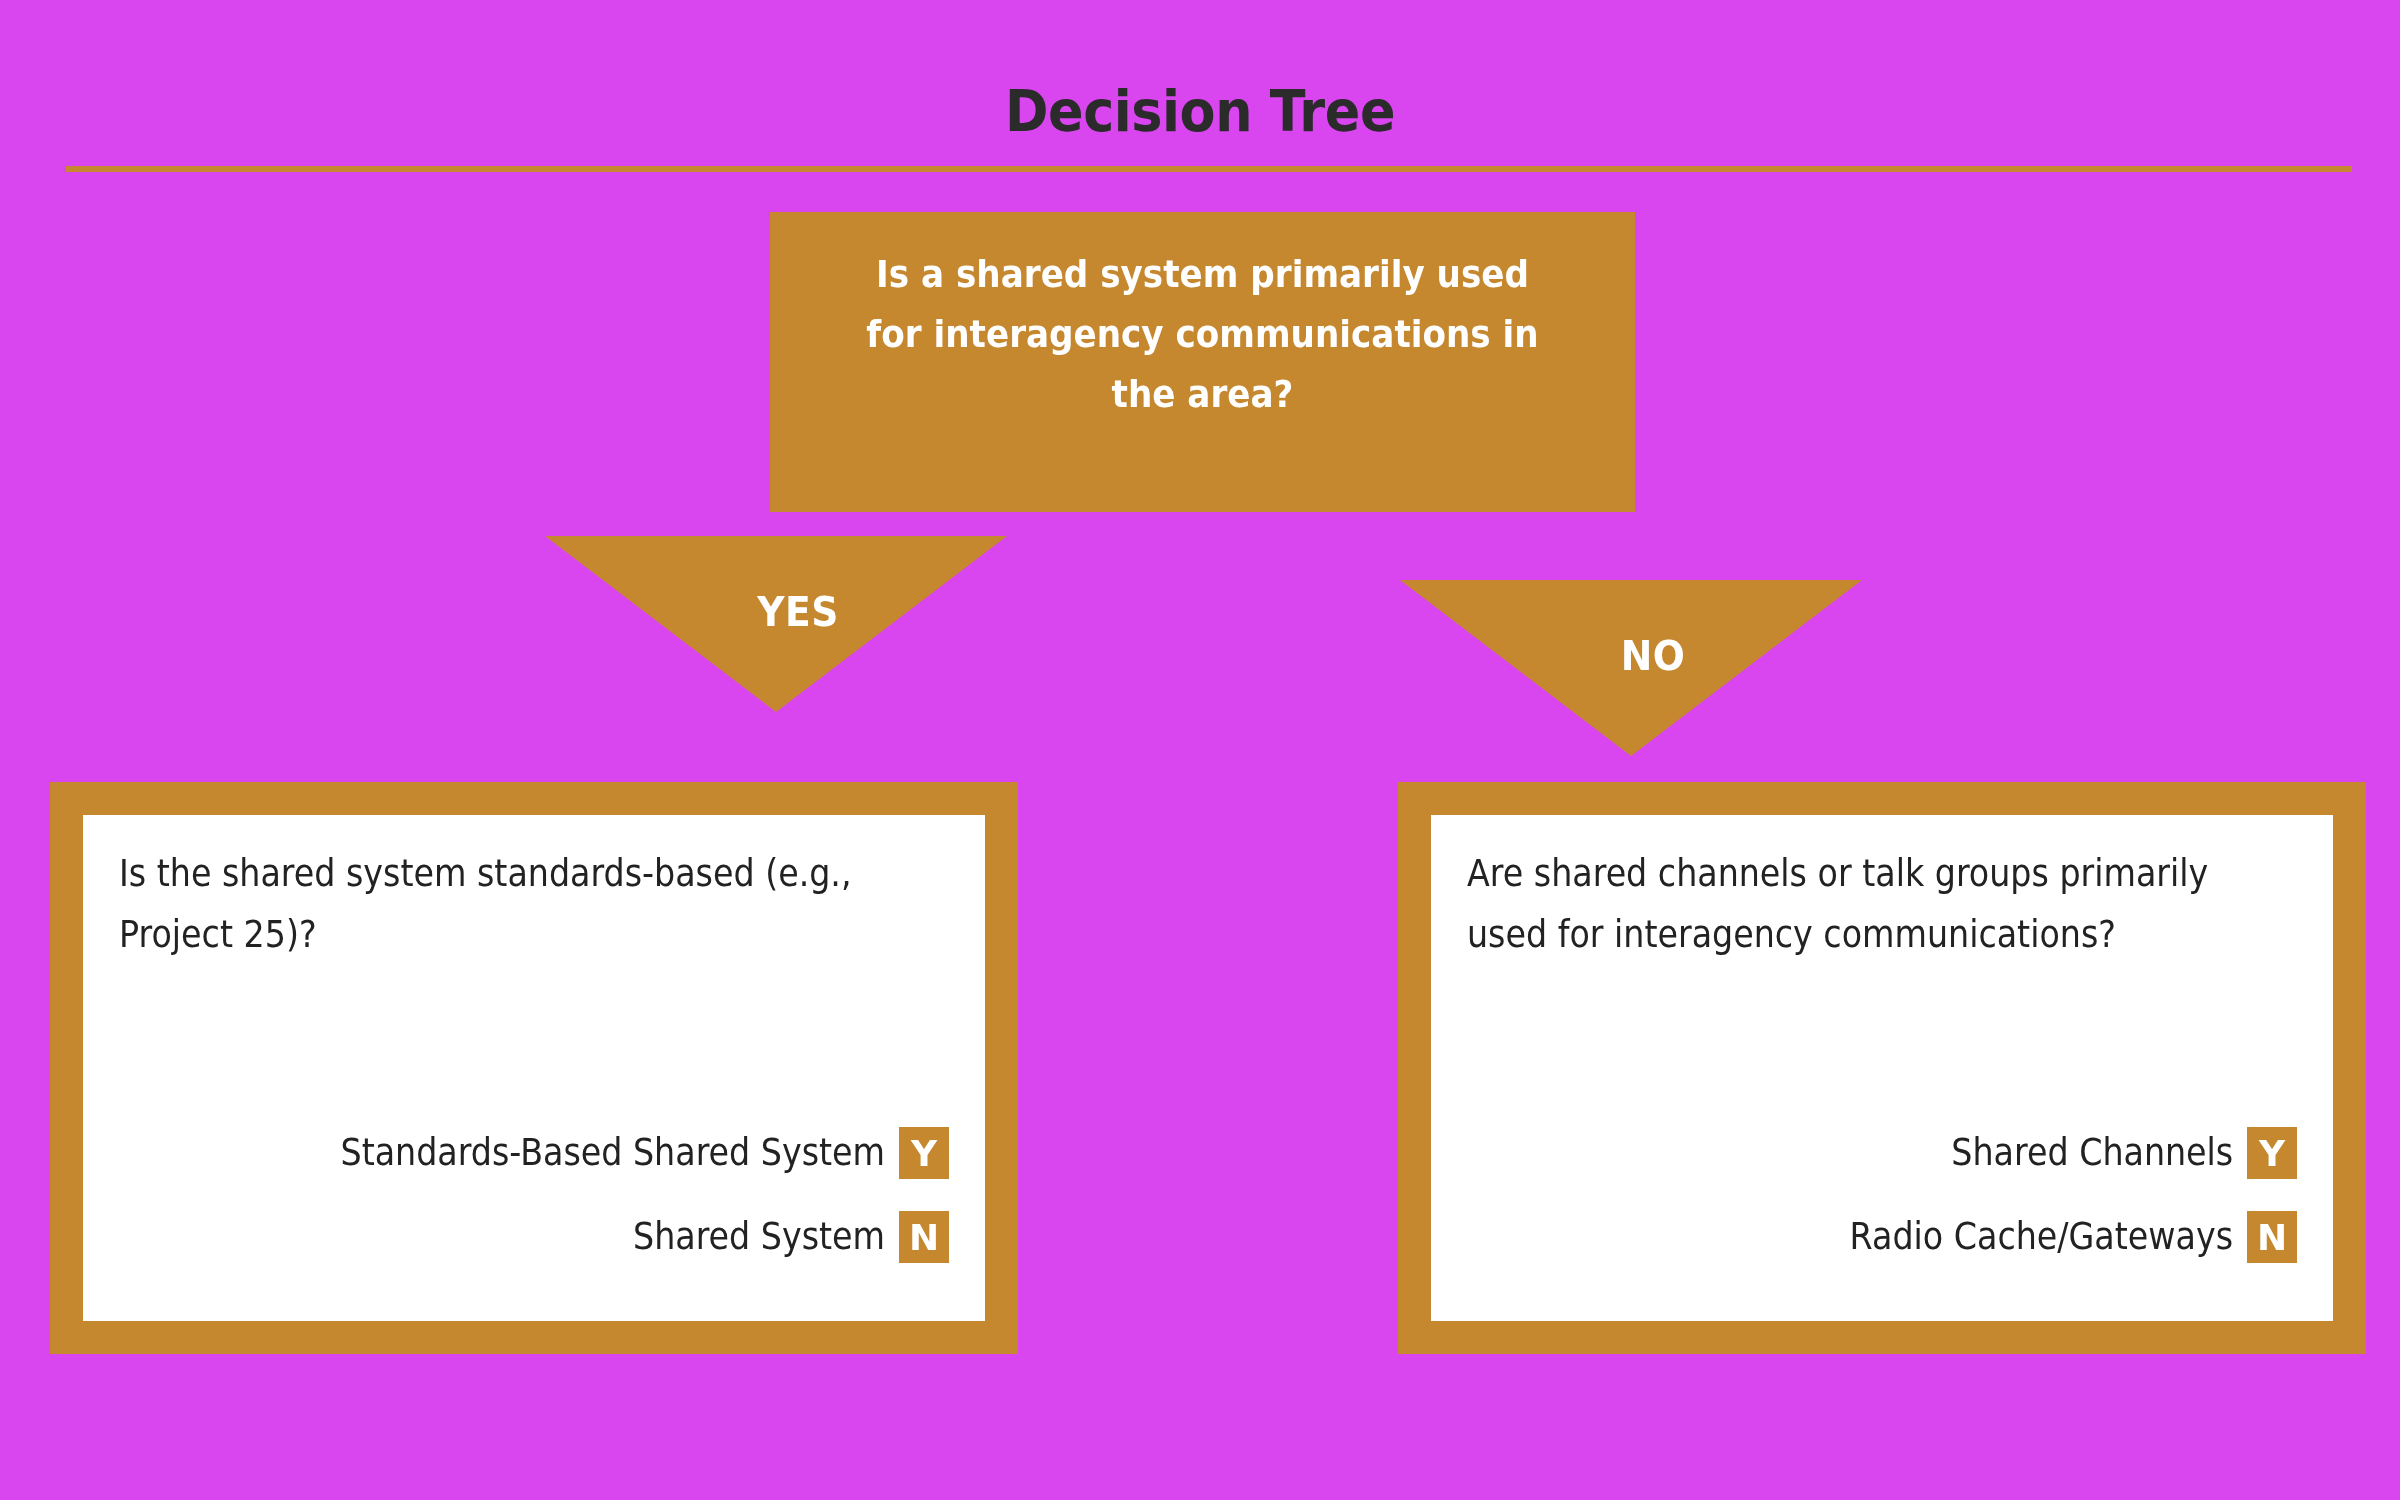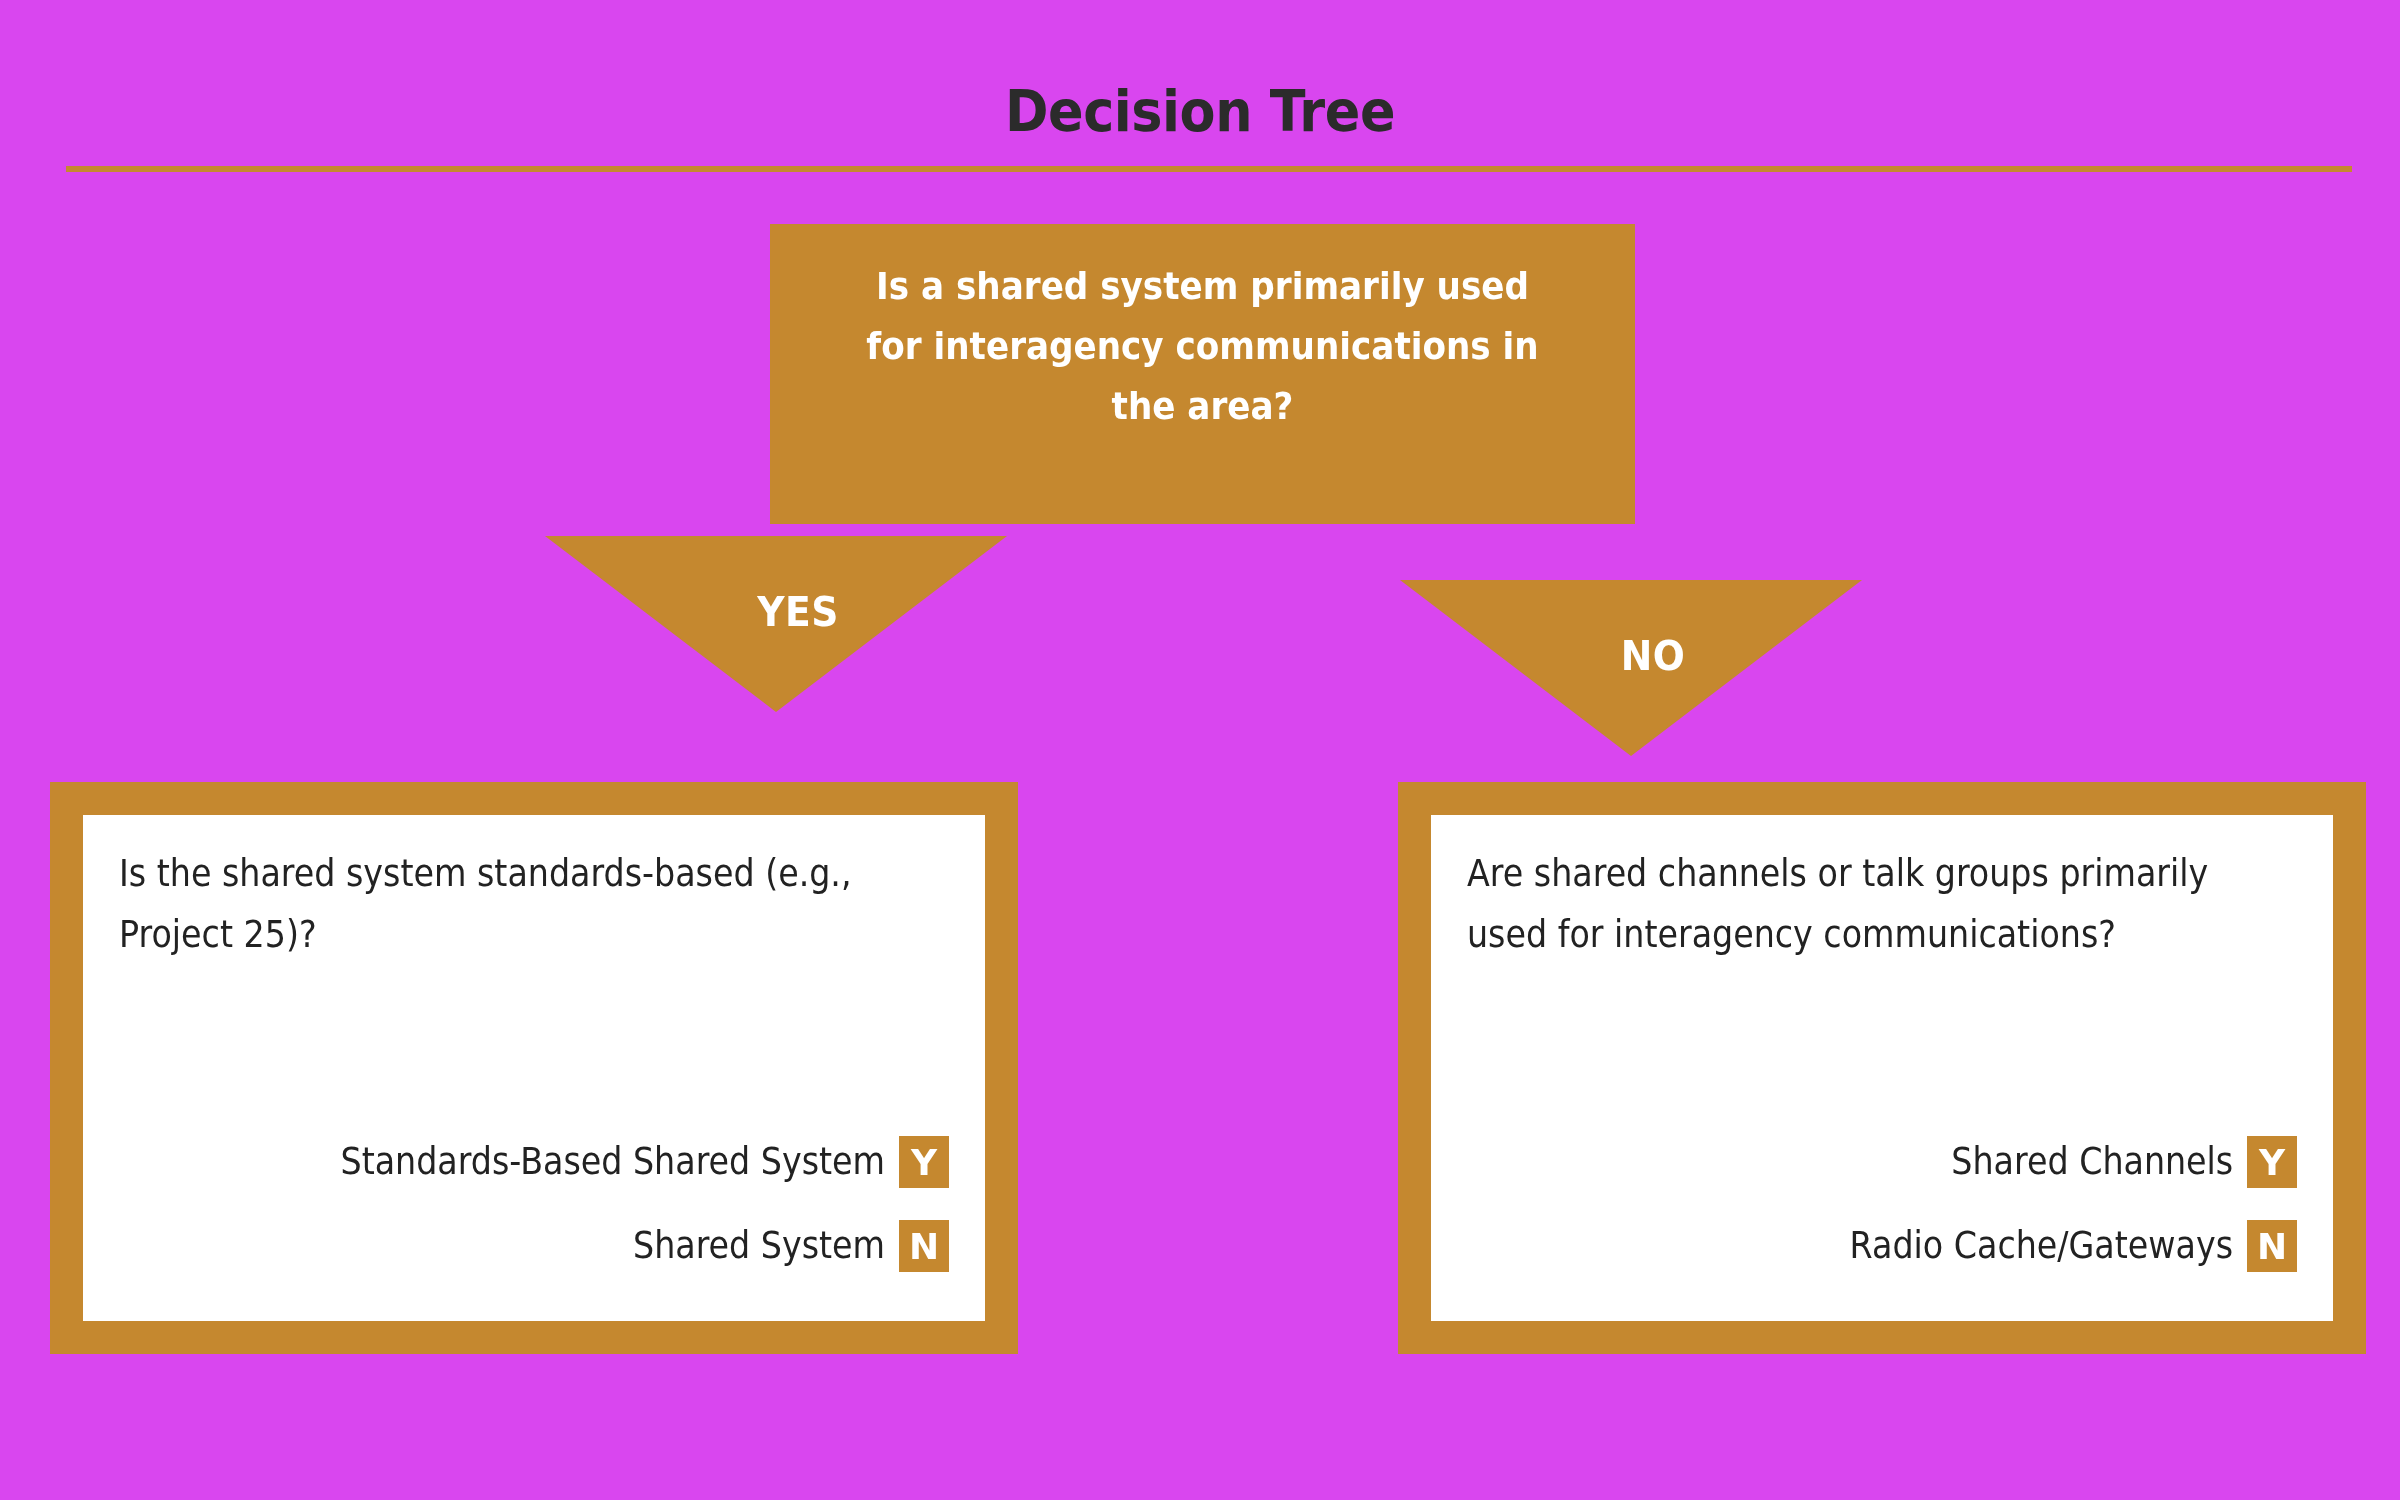--- a/index.html
+++ b/index.html
@@ -43,21 +43,21 @@
     top: 166px;
     width: 2286px;
     height: 6px;
     background: #c5882f;
   }
 
   
   .root-box {
     position: absolute;
     left: 770px;
-    top: 224px;
+    top: 212px;
     width: 865px;
     height: 300px;
     background: #c5882f;
     box-sizing: border-box;
     padding: 32px 40px 0 40px;
   }
   .root-box-text {
     font-family: "DejaVu Sans", sans-serif;
     font-weight: 700;
     font-size: 38px;
@@ -129,21 +129,21 @@
     color: #222222;
     transform: scaleX(0.9);
     transform-origin: left top;
     width: 111%;
   }
 
   
   .options {
     position: absolute;
     right: 36px;
-    bottom: 49px;
+    bottom: 58px;
     width: calc(100% - 72px);
   }
   .option-row {
     display: flex;
     align-items: center;
     justify-content: flex-end;
     margin-top: 32px;
   }
   .option-label {
     font-family: "DejaVu Sans", sans-serif;

